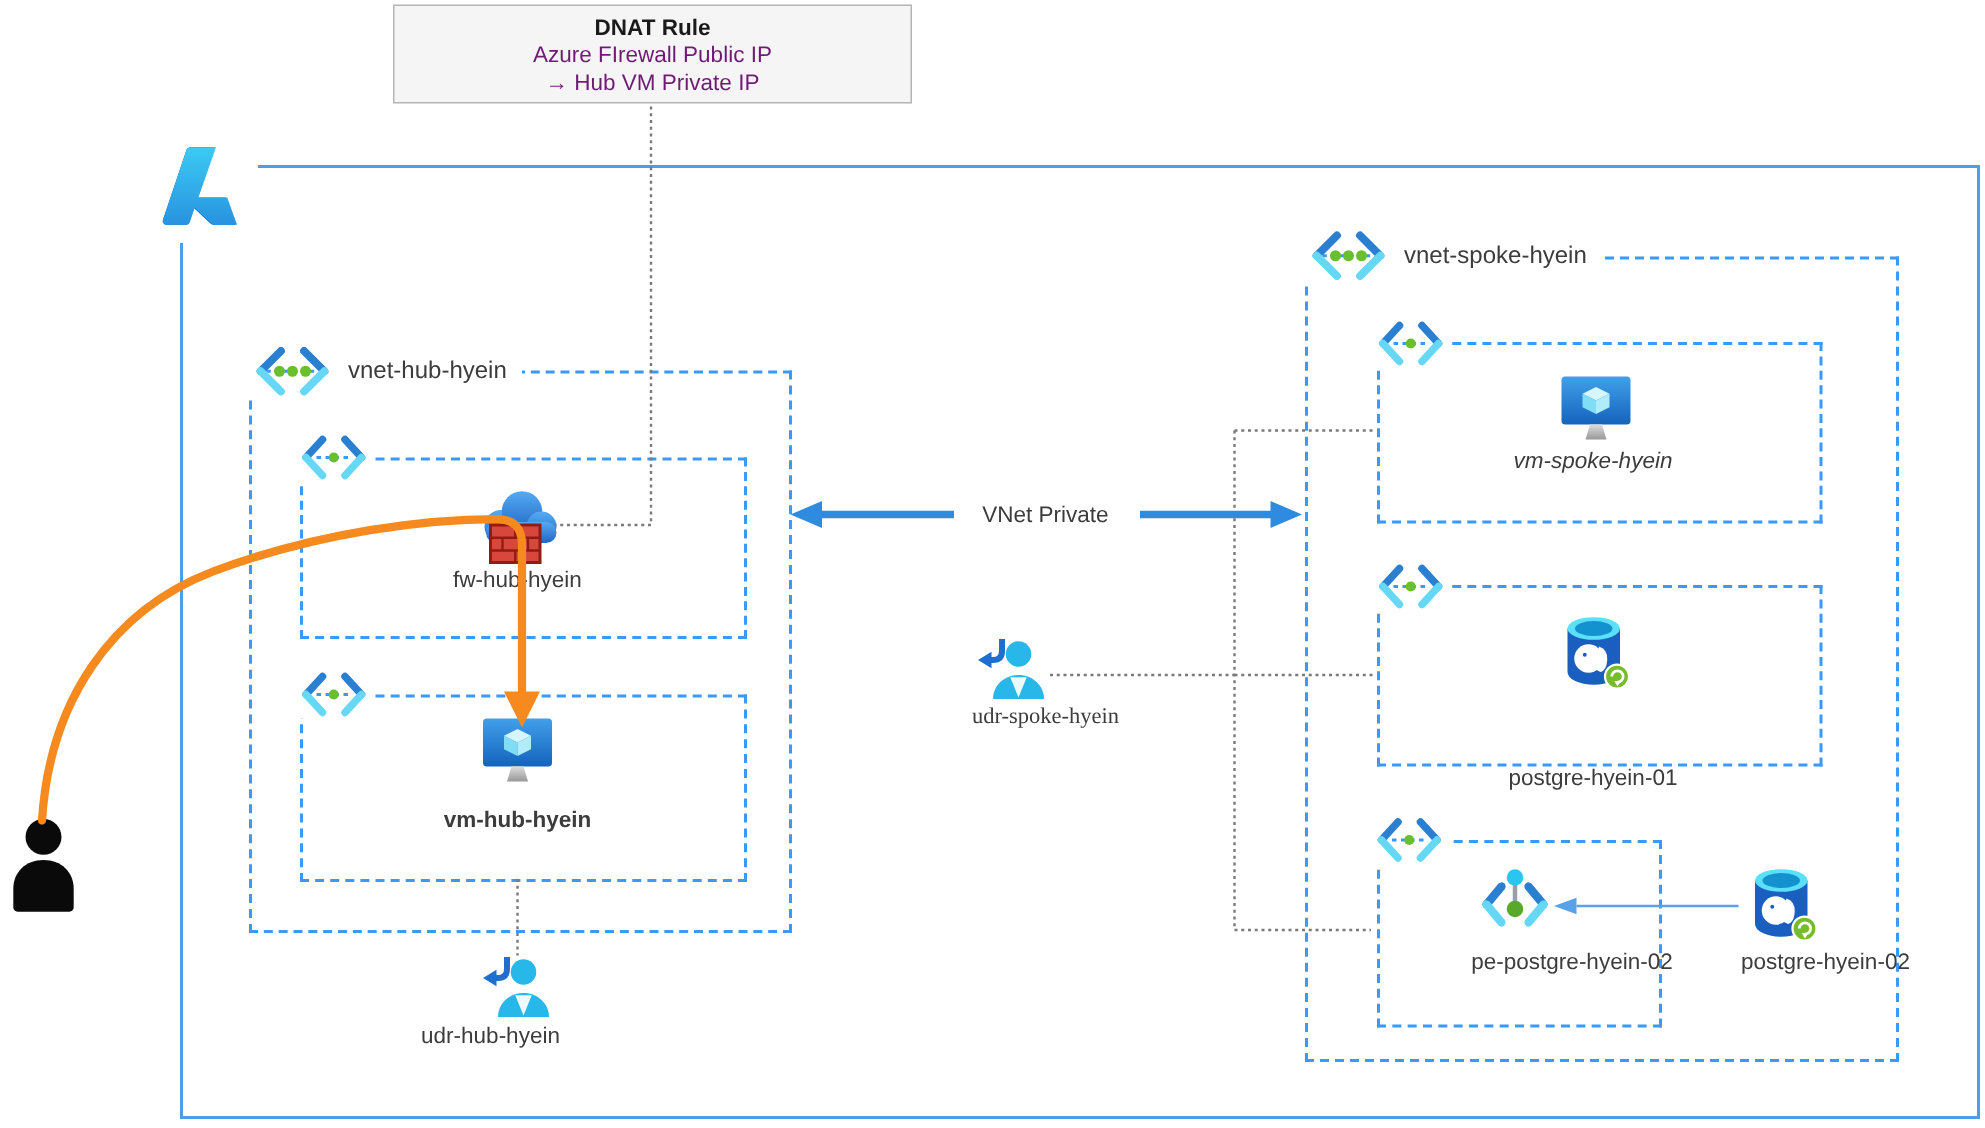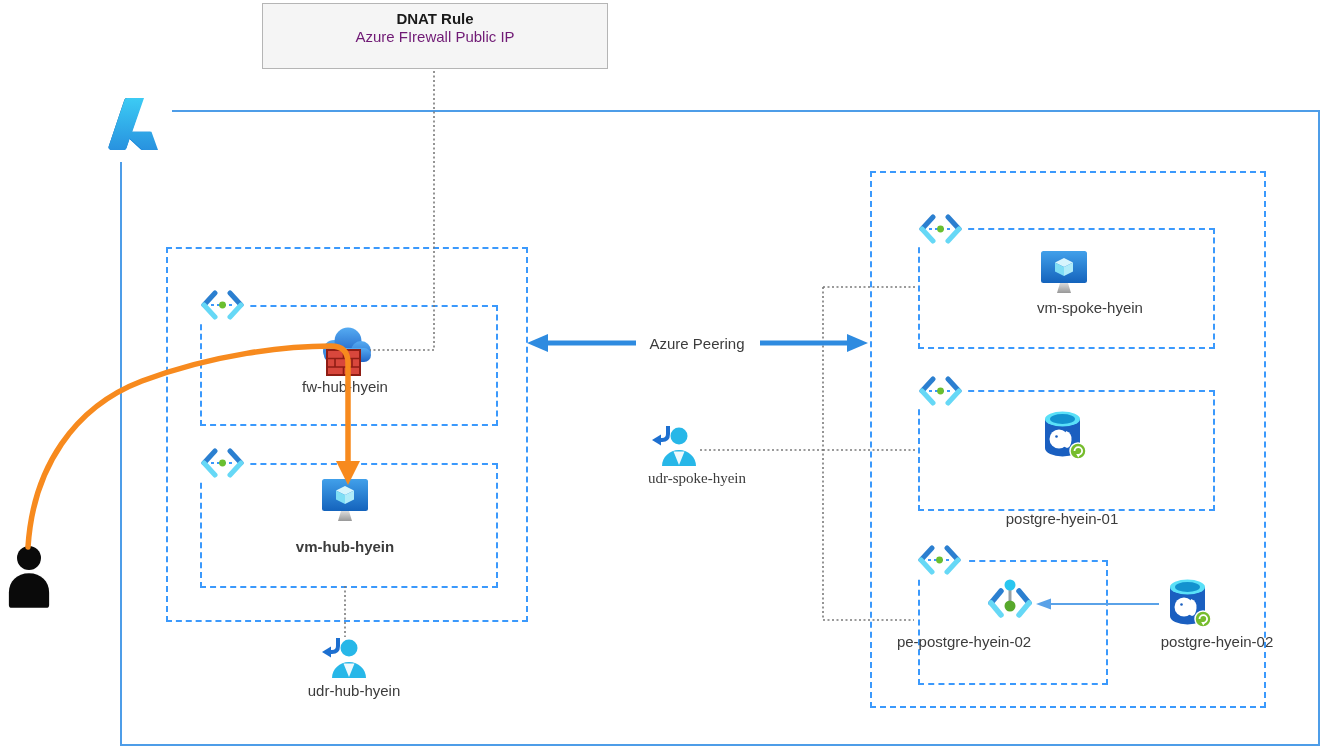--- a/index.html
+++ b/index.html
@@ -129,33 +129,40 @@
       <symbol id="ic-user" viewBox="0 0 48 70">
         <circle cx="24" cy="13" r="12.5" fill="#0a0a0a"></circle>
         <path d="M24 29 c12.5 0 21 8.5 21 20 v13 a3 3 0 0 1 -3 3 h-36 a3 3 0 0 1 -3 -3 v-13 c0 -11.5 8.5 -20 21 -20 z" fill="#0a0a0a"></path>
       </symbol>
     </defs>
   </svg>
 
   <div class="abs note-box">
     <div class="note-title">DNAT Rule</div>
     <div class="note-line">Azure FIrewall Public IP</div>
+    <div class="note-line">→ Hub VM Private IP</div>
   </div>
 
   <div class="abs outer-box"></div>
 
   <div class="abs logo-wrap">
     <svg width="60" height="64" viewBox="0 0 96 96">
       <path fill="url(#azA)" d="M33.34 6.54h26.04l-27.03 80.1a4.15 4.15 0 0 1-3.93 2.81H8.15a4.14 4.14 0 0 1-3.93-5.47L29.4 9.35a4.15 4.15 0 0 1 3.94-2.81z"></path>
       <path fill="#0078d4" d="M71.17 60.26H29.88a1.91 1.91 0 0 0-1.3 3.31l26.53 24.76a4.17 4.17 0 0 0 2.85 1.12h23.38z"></path>
       <path fill="url(#azC)" d="M33.34 6.54a4.12 4.12 0 0 0-3.94 2.88L4.25 83.92a4.13 4.13 0 0 0 3.9 5.53h21.33a4.44 4.44 0 0 0 3.4-2.89l5.17-15.24 18.45 17.21a4.37 4.37 0 0 0 2.75.92h23.99L72.72 60.26l-30.66.01L60.82 6.54z"></path>
     </svg>
   </div>
 
   <div class="abs vnet-box hub-vnet"></div>
+  <div class="abs hdr" style="left:166px;top:229px;">
+    <svg width="54" height="33">
+        <use href="#ic-vnet"></use>
+      </svg>
+    <span>vnet-hub-hyein</span>
+  </div>
 
   <div class="abs subnet-box sn-fw"></div>
   <div class="abs corner" style="left:196px;top:289px;">
     <svg width="47" height="30">
         <use href="#ic-subnet"></use>
       </svg>
   </div>
   <div class="abs node" style="left:319px;top:326px;">
     <svg width="54" height="52">
         <use href="#ic-fw"></use>
@@ -174,45 +181,51 @@
         <use href="#ic-vm"></use>
       </svg>
   </div>
   <div class="abs lbl" style="left:245px;top:538px;width:200px;font-weight:bold;">vm-hub-hyein</div>
 
   <div class="abs node" style="left:322px;top:636px;">
     <svg width="46" height="44">
         <use href="#ic-udr"></use>
       </svg>
   </div>
-  <div class="abs lbl" style="left:254px;top:682px;width:200px;">udr-hub-hyein</div>
-
-  <div class="abs lbl" style="left:640px;top:335px;width:114px;">Azure Peering</div>
+  <div class="abs lbl" style="left:227px;top:682px;width:200px;">udr-hub-hyein</div>
+
+  <div class="abs lbl" style="left:640px;top:335px;width:114px;">VNet Private</div>
 
   <div class="abs node" style="left:652px;top:424px;">
     <svg width="46" height="44">
         <use href="#ic-udr"></use>
       </svg>
   </div>
   <div class="abs lbl" style="left:597px;top:470px;width:200px;font-family:Liberation Serif, serif;">udr-spoke-hyein</div>
 
   <div class="abs vnet-box spoke-vnet"></div>
+  <div class="abs hdr" style="left:870px;top:152px;">
+    <svg width="54" height="33">
+        <use href="#ic-vnet"></use>
+      </svg>
+    <span>vnet-spoke-hyein</span>
+  </div>
 
   <div class="abs subnet-box sn-vmspoke"></div>
   <div class="abs corner" style="left:914px;top:213px;">
     <svg width="47" height="30">
         <use href="#ic-subnet"></use>
       </svg>
   </div>
   <div class="abs node" style="left:1040px;top:250px;">
     <svg width="48" height="50">
         <use href="#ic-vm"></use>
       </svg>
   </div>
-  <div class="abs lbl" style="left:990px;top:299px;width:200px;">vm-spoke-hyein</div>
+  <div class="abs lbl" style="left:962px;top:299px;width:200px;font-style:italic;">vm-spoke-hyein</div>
 
   <div class="abs subnet-box sn-pg1"></div>
   <div class="abs corner" style="left:914px;top:375px;">
     <svg width="47" height="30">
         <use href="#ic-subnet"></use>
       </svg>
   </div>
   <div class="abs node" style="left:1043px;top:410px;">
     <svg width="44" height="50">
         <use href="#ic-pg"></use>
@@ -224,21 +237,21 @@
   <div class="abs corner" style="left:913px;top:544px;">
     <svg width="47" height="30">
         <use href="#ic-subnet"></use>
       </svg>
   </div>
   <div class="abs node" style="left:984px;top:576px;">
     <svg width="52" height="54">
         <use href="#ic-pe"></use>
       </svg>
   </div>
-  <div class="abs lbl" style="left:864px;top:633px;width:200px;">pe-postgre-hyein-02</div>
+  <div class="abs lbl" style="left:948px;top:633px;width:200px;">pe-postgre-hyein-02</div>
 
   <div class="abs node" style="left:1168px;top:578px;">
     <svg width="44" height="50">
         <use href="#ic-pg"></use>
       </svg>
   </div>
   <div class="abs lbl" style="left:1117px;top:633px;width:200px;">postgre-hyein-02</div>
 
   <div class="abs node" style="left:6px;top:544px;">
     <svg width="46" height="70">

